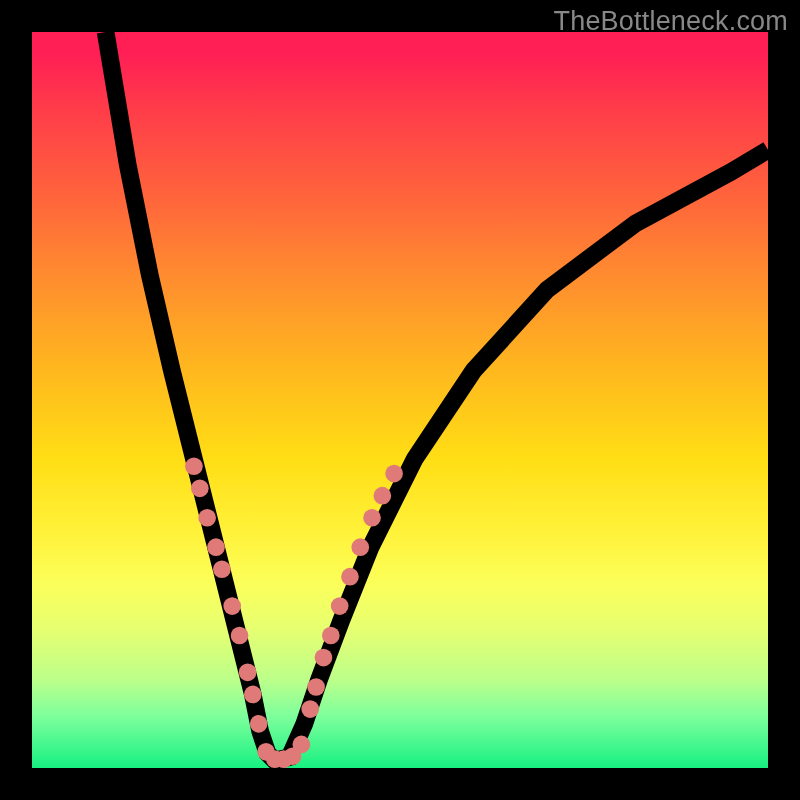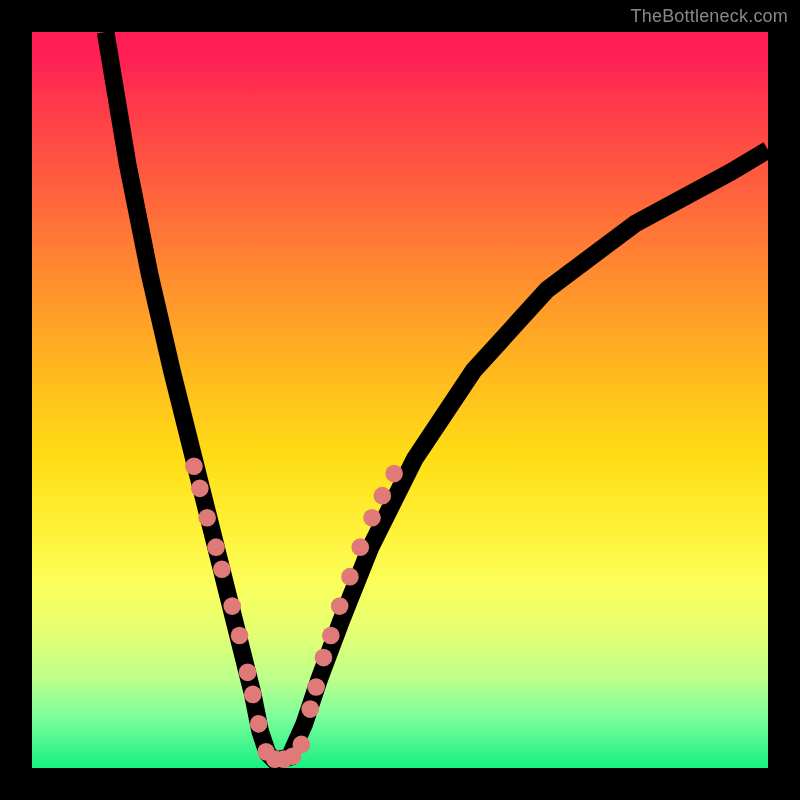--- a/index.html
+++ b/index.html
@@ -38,21 +38,21 @@
       #bcff8a 88%,
       #7dff9c 93%,
       #17f081 100%
     );
   }
   .watermark {
     position: absolute;
     top: 6px;
     right: 12px;
     color: #888;
-    font-size: 18px;
+    font-size: 27px;
     font-weight: 500;
     letter-spacing: 0.2px;
     user-select: none;
   }
   svg.curve {
     position: absolute;
     left: 0; top: 0;
     width: 736px; height: 736px;
     overflow: visible;
   }

